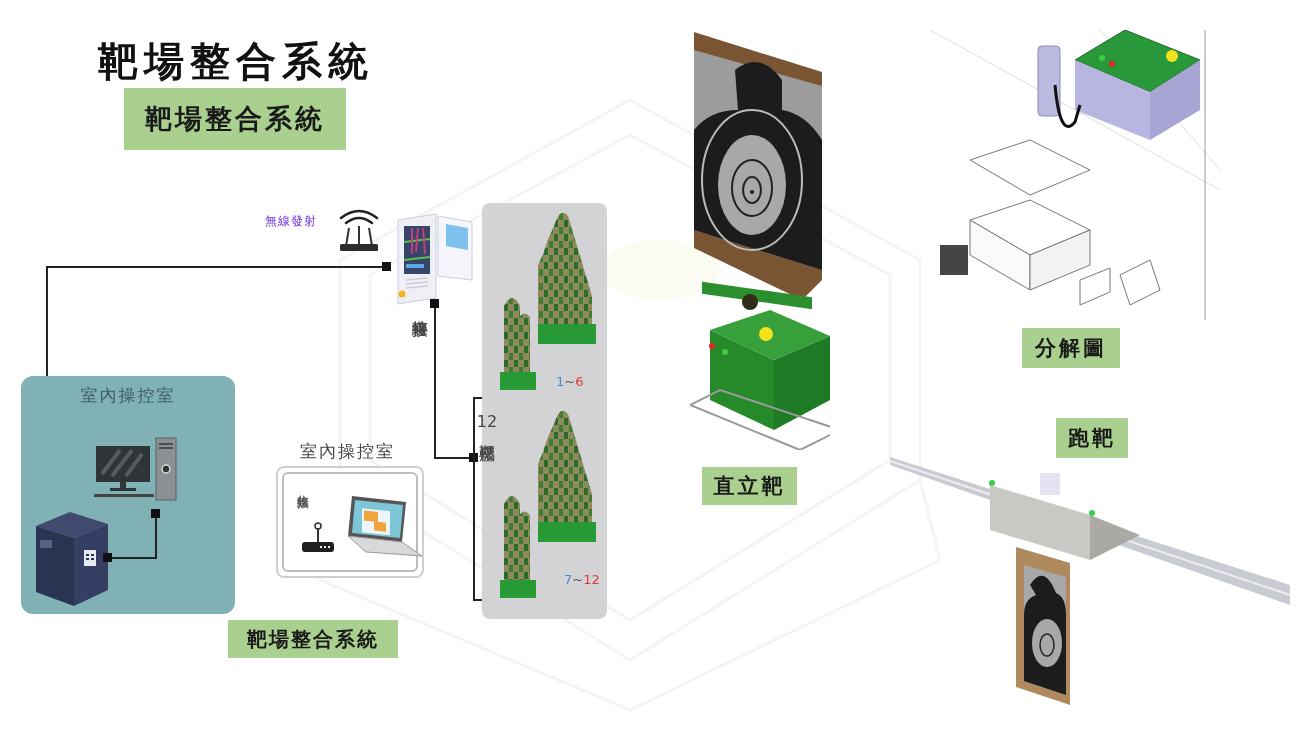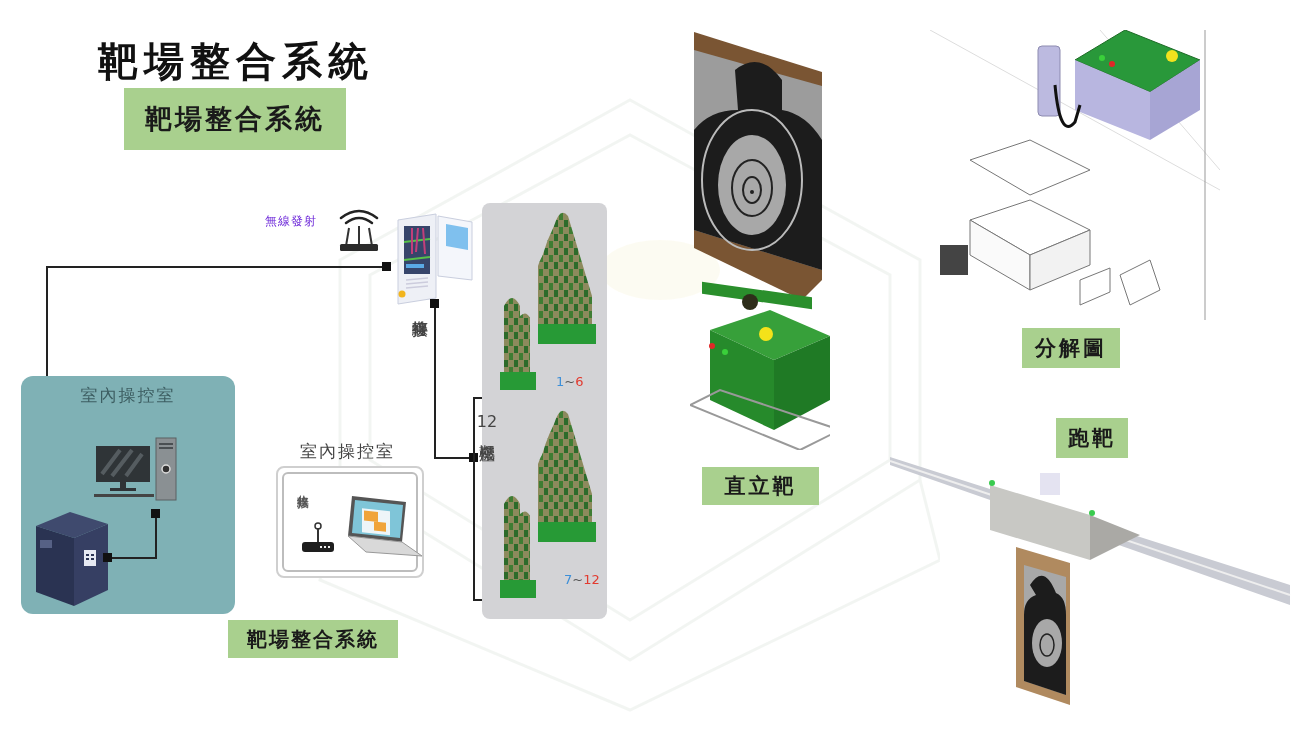--- a/index.html
+++ b/index.html
@@ -17,21 +17,21 @@
   .main-title {
     left: 98px; top: 34px; font-size: 40px; letter-spacing: 6px; font-weight: bold;
     font-family: "DejaVu Serif", serif; color: #111;
   }
   .green-label {
     background: #a9d08e; color: #1a1a1a; font-family: "DejaVu Serif", serif;
     display: flex; align-items: center; justify-content: center; font-weight: bold;
   }
   .label-sub { left: 124px; top: 88px; width: 222px; height: 62px; font-size: 27px; letter-spacing: 3px; }
   .label-bottom { left: 228px; top: 620px; width: 170px; height: 38px; font-size: 20px; letter-spacing: 2px; }
-  .label-upright { left: 702px; top: 467px; width: 117px; height: 38px; font-size: 21px; letter-spacing: 3px; }
+  .label-upright { left: 702px; top: 467px; width: 95px; height: 38px; font-size: 21px; letter-spacing: 3px; }
   .label-exploded { left: 1022px; top: 328px; width: 98px; height: 40px; font-size: 21px; letter-spacing: 3px; }
   .label-moving { left: 1056px; top: 418px; width: 72px; height: 40px; font-size: 21px; letter-spacing: 3px; }
 
   .sans { font-family: "DejaVu Sans", sans-serif; }
 
   
   .line { position: absolute; background: #222; }
   .node { position: absolute; width: 9px; height: 9px; background: #111; }
 
   

